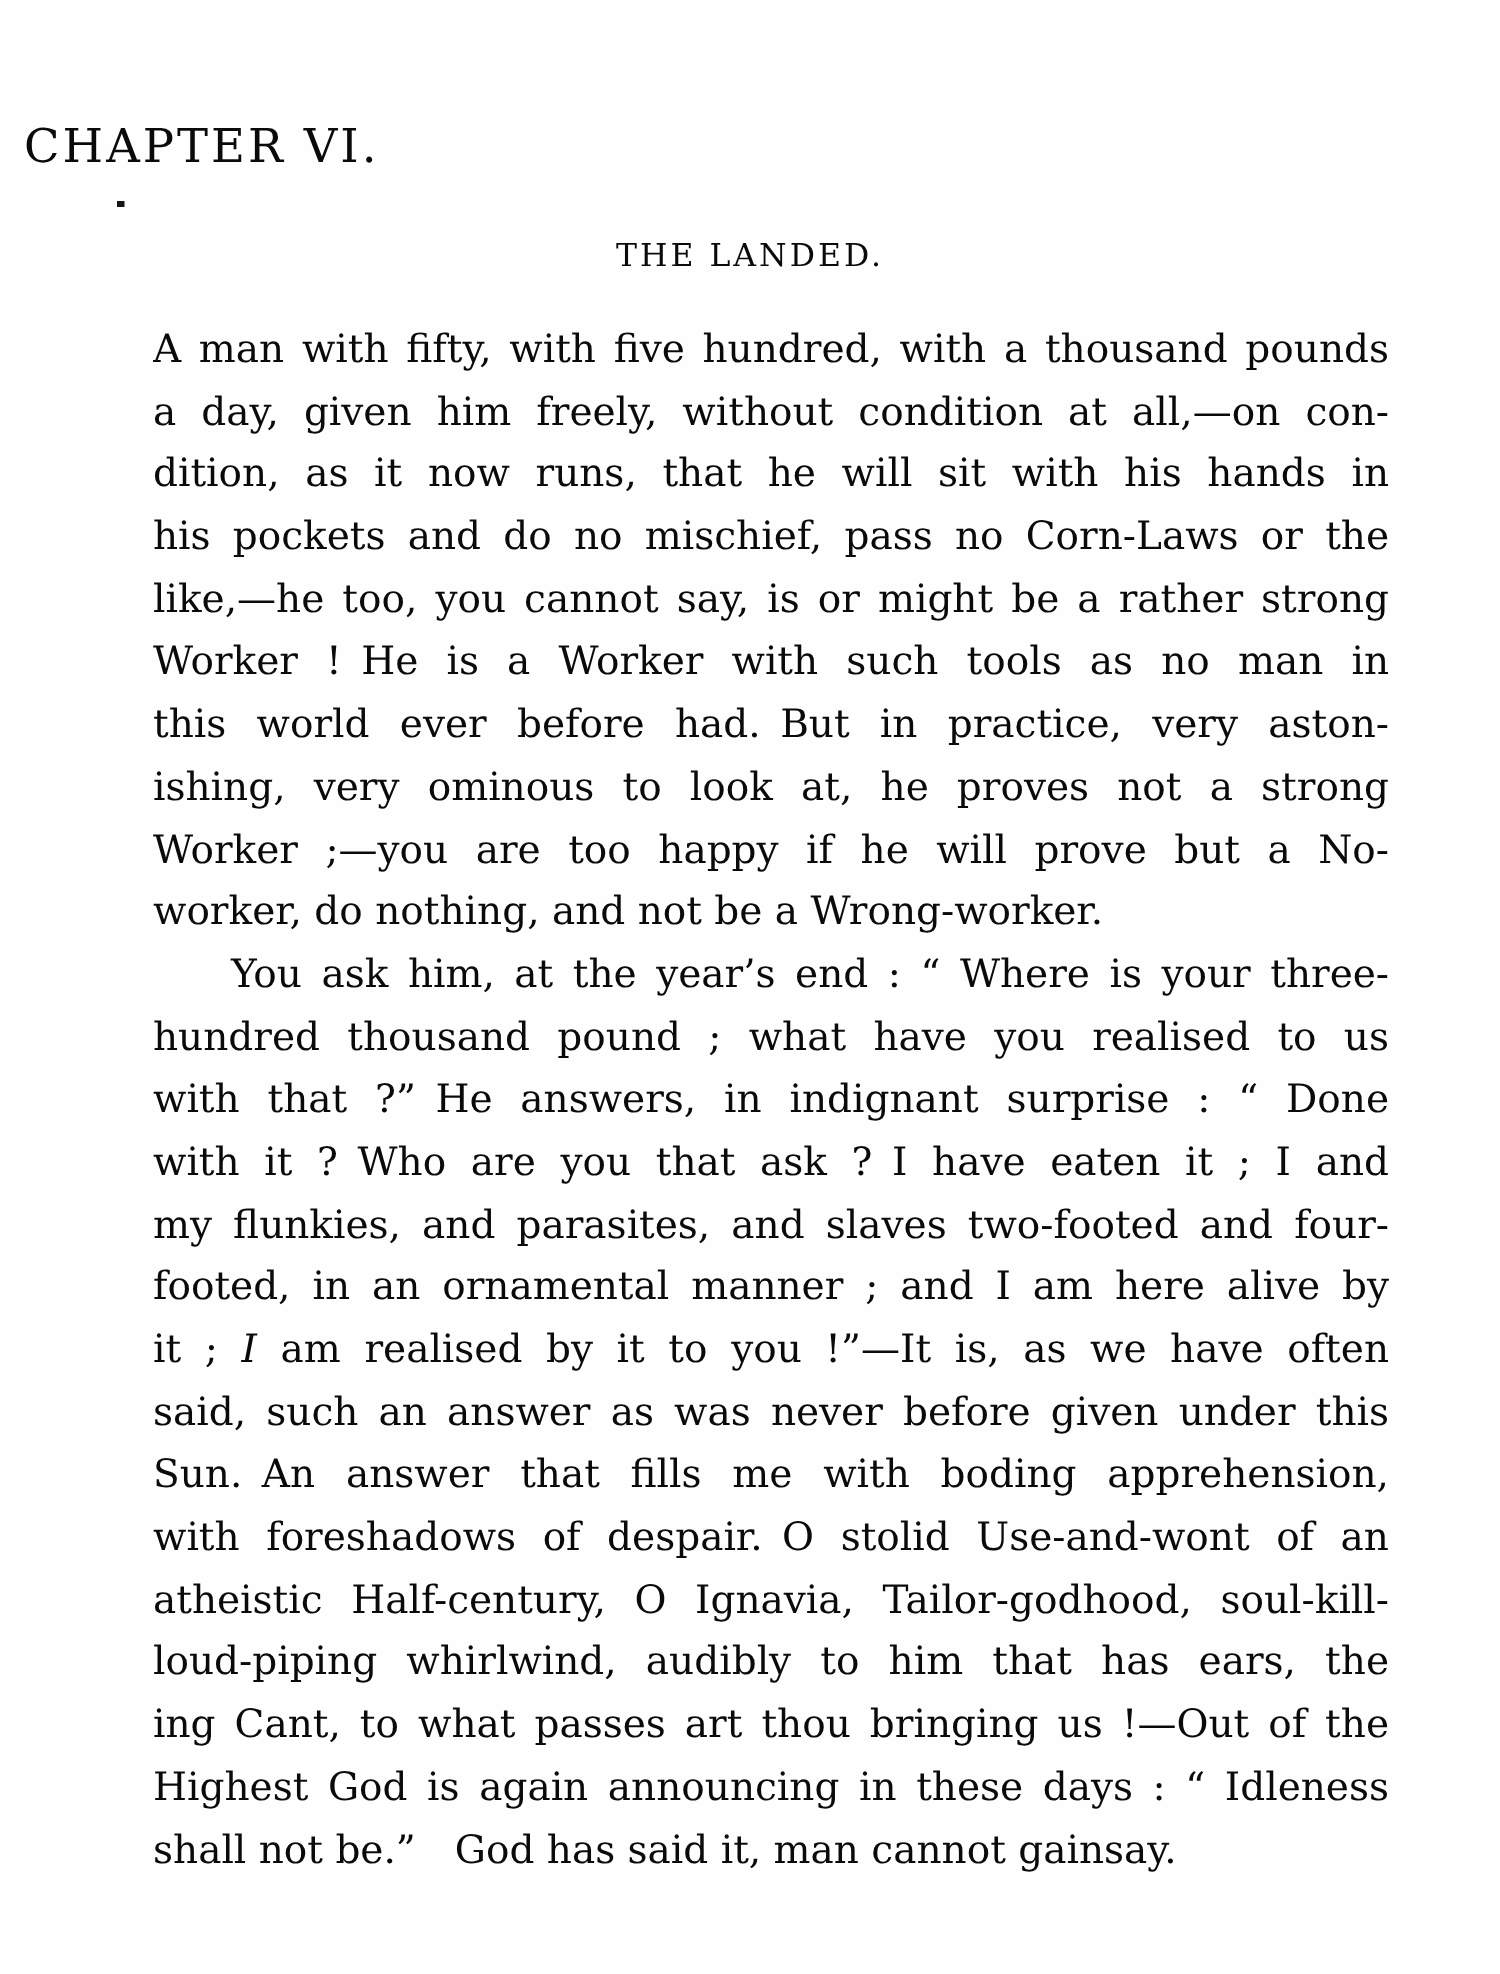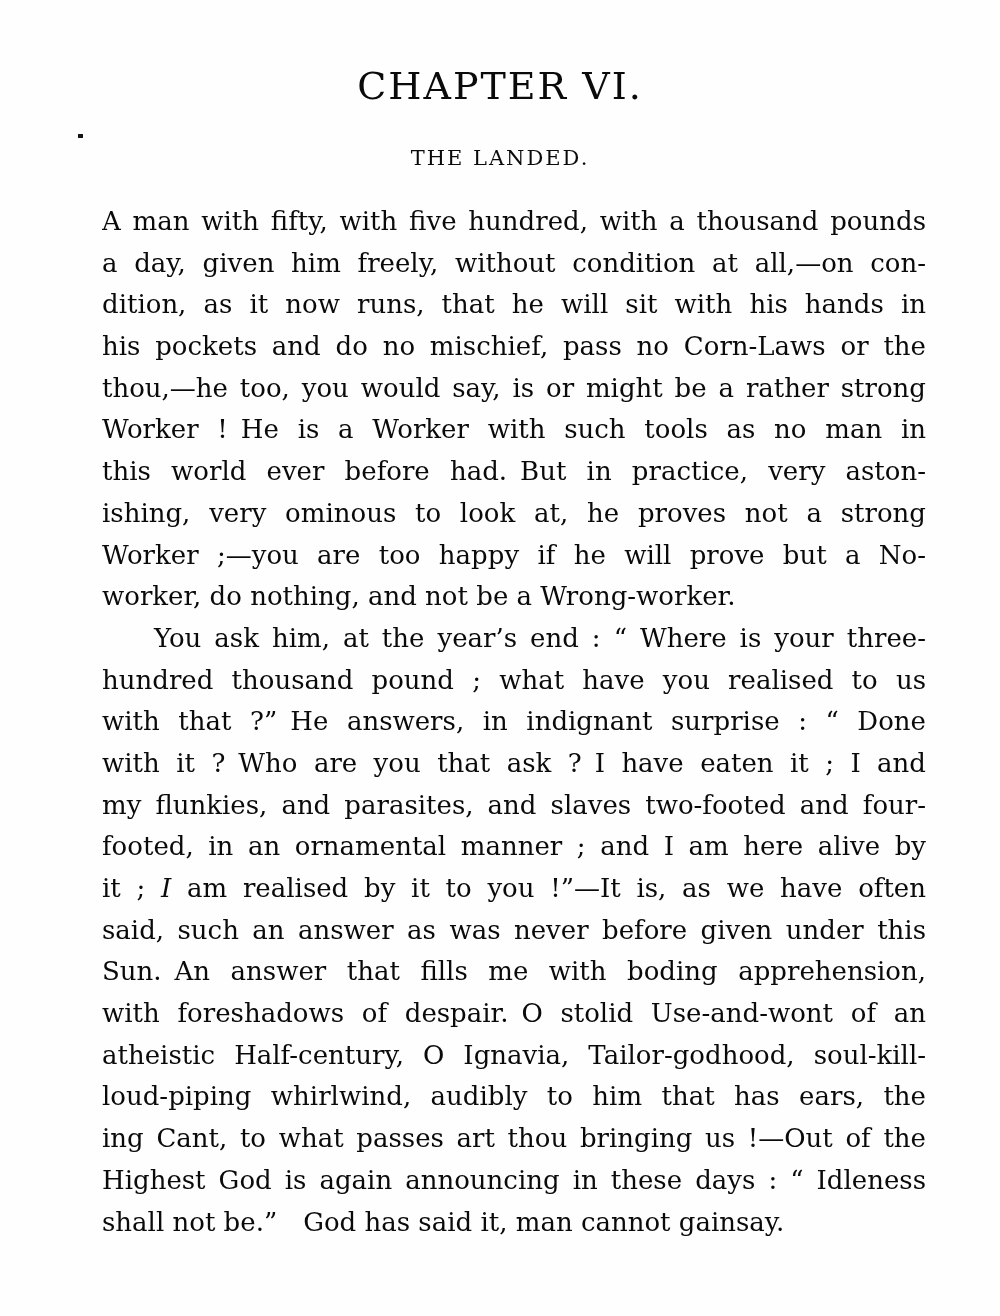--- a/index.html
+++ b/index.html
@@ -12,23 +12,23 @@
     width: 1000px;
     height: 1316px;
     box-sizing: border-box;
     padding-top: 66px;
     background: #fefefe;
     color: #0a0a0a;
     font-family: "DejaVu Serif", serif;
     overflow: hidden;
   }
   .chapter-heading {
-    margin: 4px;
-    text-align: center;
-    font-size: 38px;
+    margin: 16px;
+    text-align: left;
+    font-size: 31px;
     font-weight: 400;
     letter-spacing: 2px;
     line-height: 32px;
   }
   .section-heading {
     margin: 45px 0 0 0;
     text-align: center;
     font-size: 21px;
     font-weight: 400;
     letter-spacing: 2px;
@@ -75,21 +75,21 @@
 <div class="page" style="background: rgb(254, 254, 254); color: rgb(10, 10, 10);">
   <div class="artifact-dot"></div>
   <h1 class="chapter-heading">CHAPTER VI.</h1>
   <h2 class="section-heading">THE LANDED.</h2>
   <div class="body-text">
       <div class="paragraph">
         <div class="line">A man with fifty, with five hundred, with a thousand pounds</div>
         <div class="line">a day, given him freely, without condition at all,—on con-</div>
         <div class="line">dition, as it now runs, that he will sit with his hands in</div>
         <div class="line">his pockets and do no mischief, pass no Corn-Laws or the</div>
-        <div class="line">thou,—he too, you would say, is or might be a rather strong</div>
+        <div class="line">like,—he too, you cannot say, is or might be a rather strong</div>
         <div class="line">Worker ! He is a Worker with such tools as no man in</div>
         <div class="line">this world ever before had. But in practice, very aston-</div>
         <div class="line">ishing, very ominous to look at, he proves not a strong</div>
         <div class="line">Worker ;—you are too happy if he will prove but a No-</div>
         <div class="line last">worker, do nothing, and not be a Wrong-worker.</div>
       </div>
       <div class="paragraph">
         <div class="line indent">You ask him, at the year’s end : “ Where is your three-</div>
         <div class="line">hundred thousand pound ; what have you realised to us</div>
         <div class="line">with that ?” He answers, in indignant surprise : “ Done</div>

